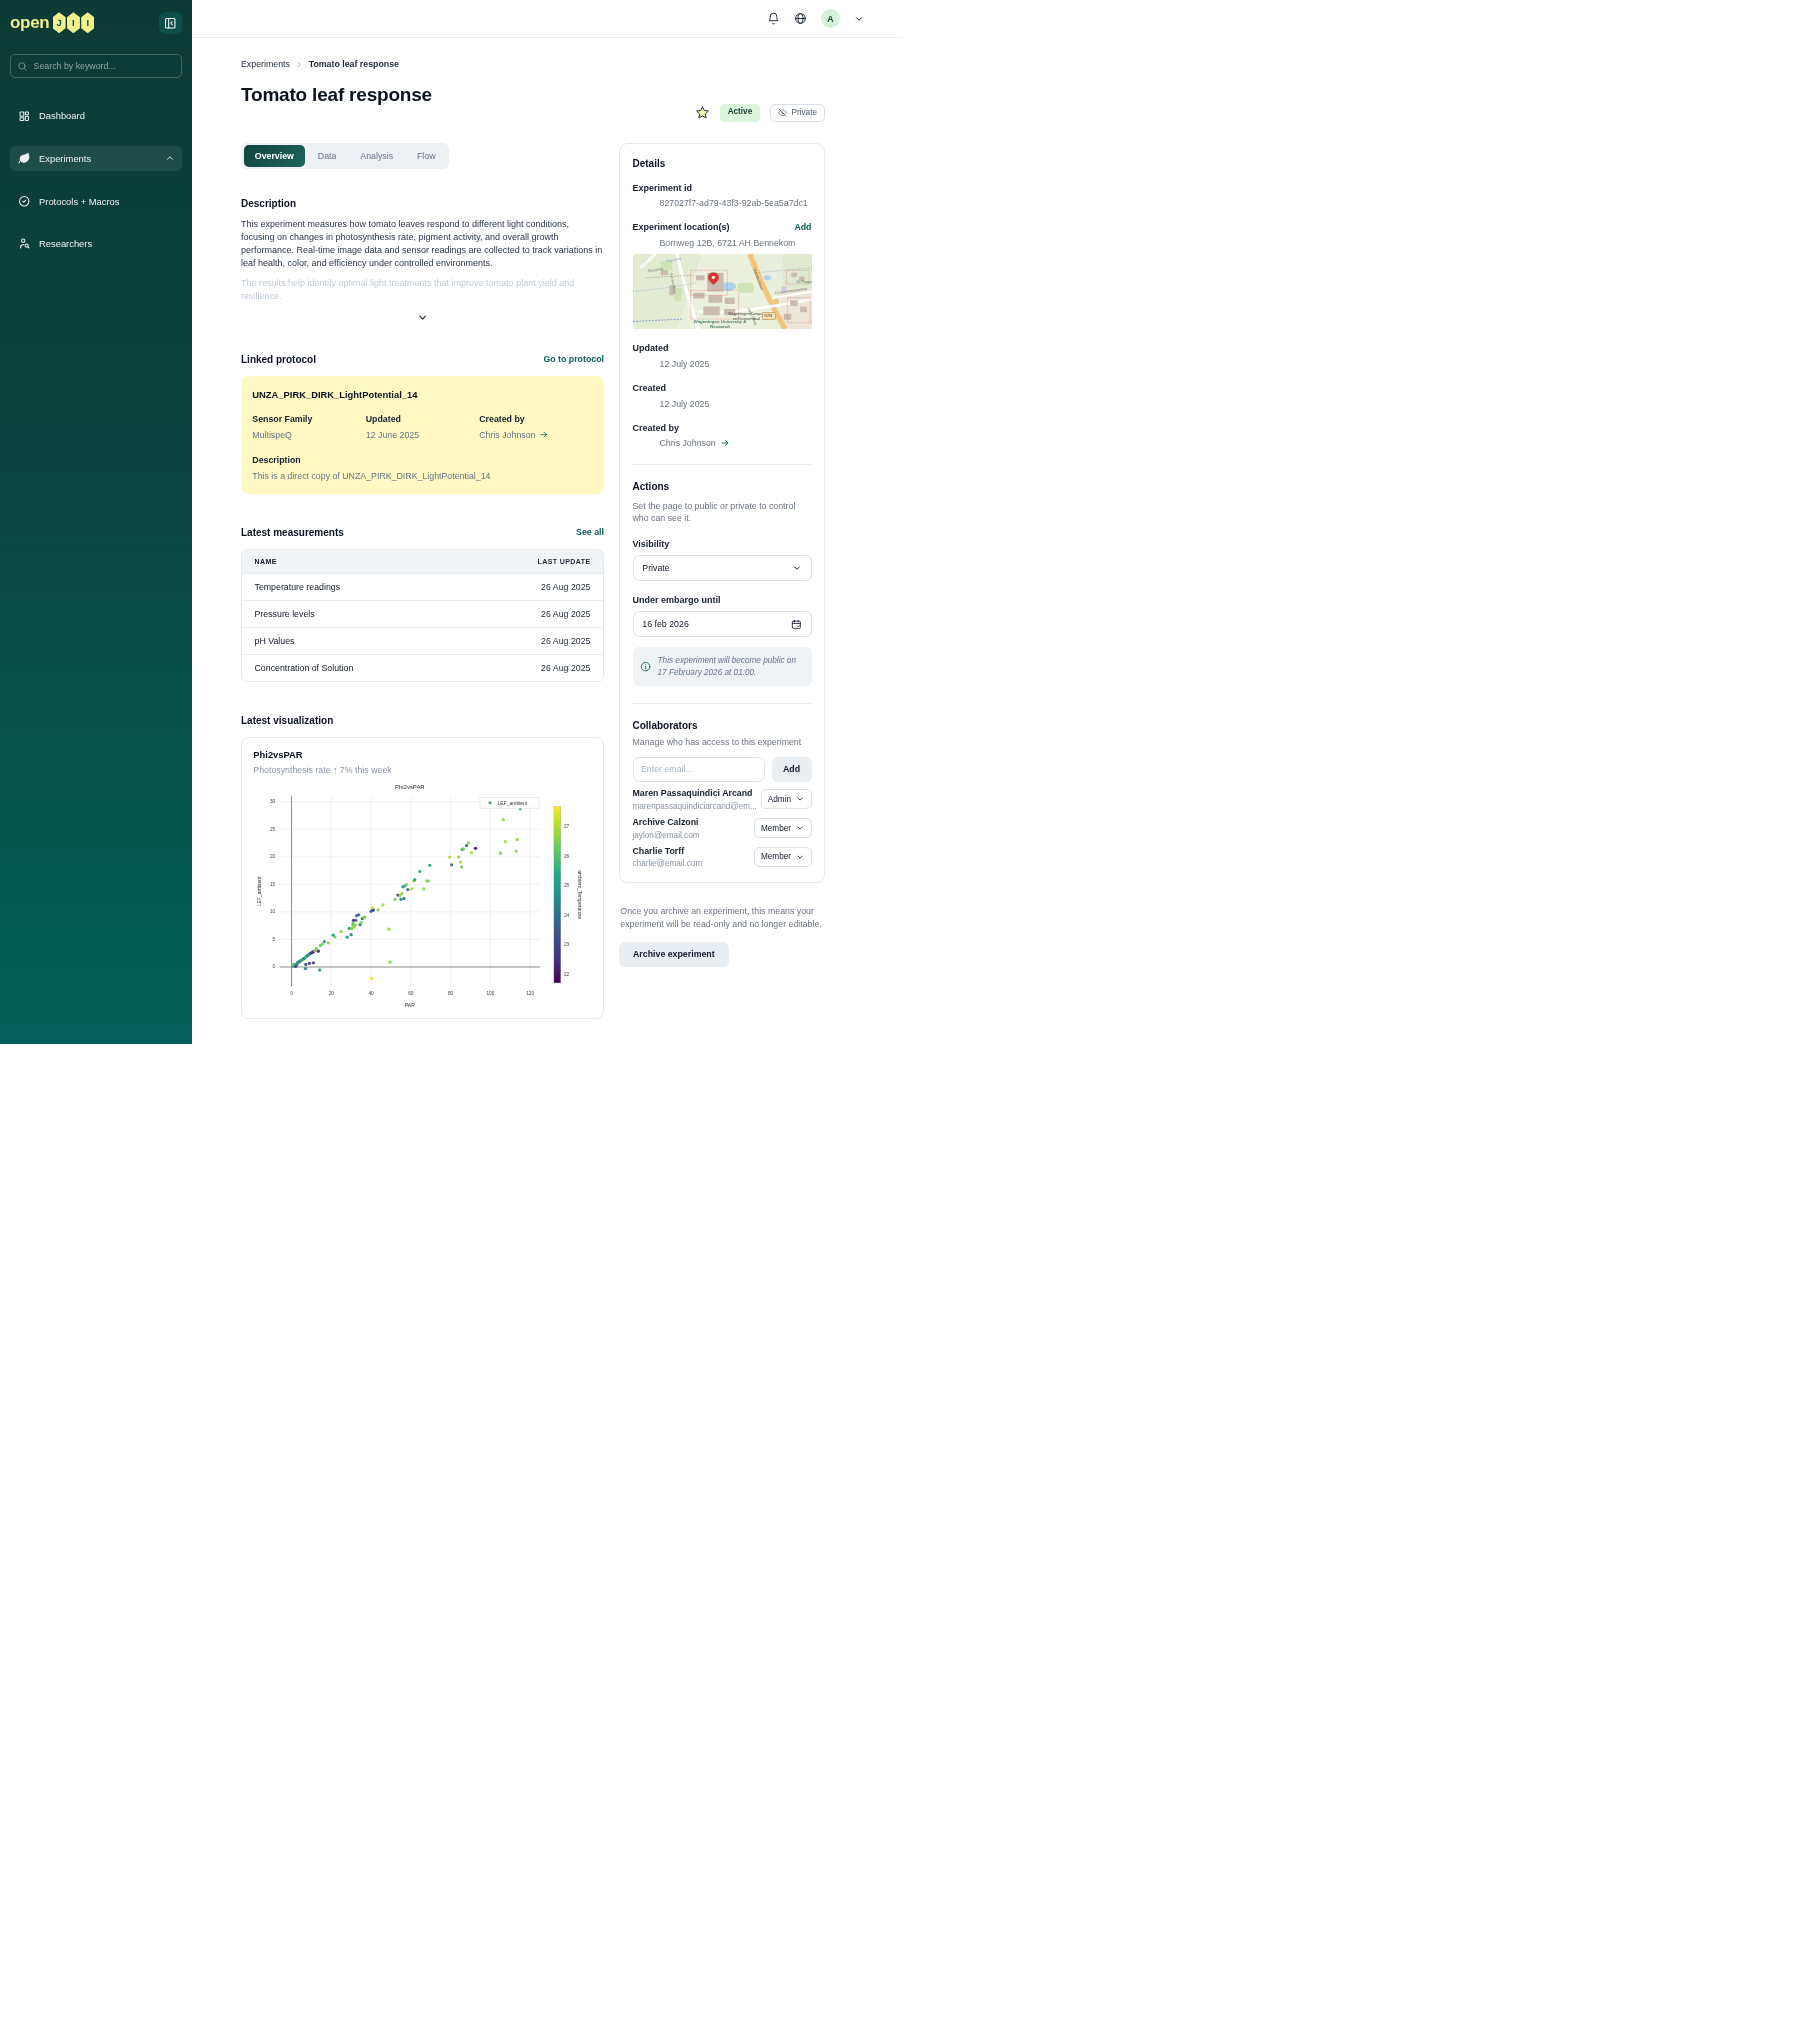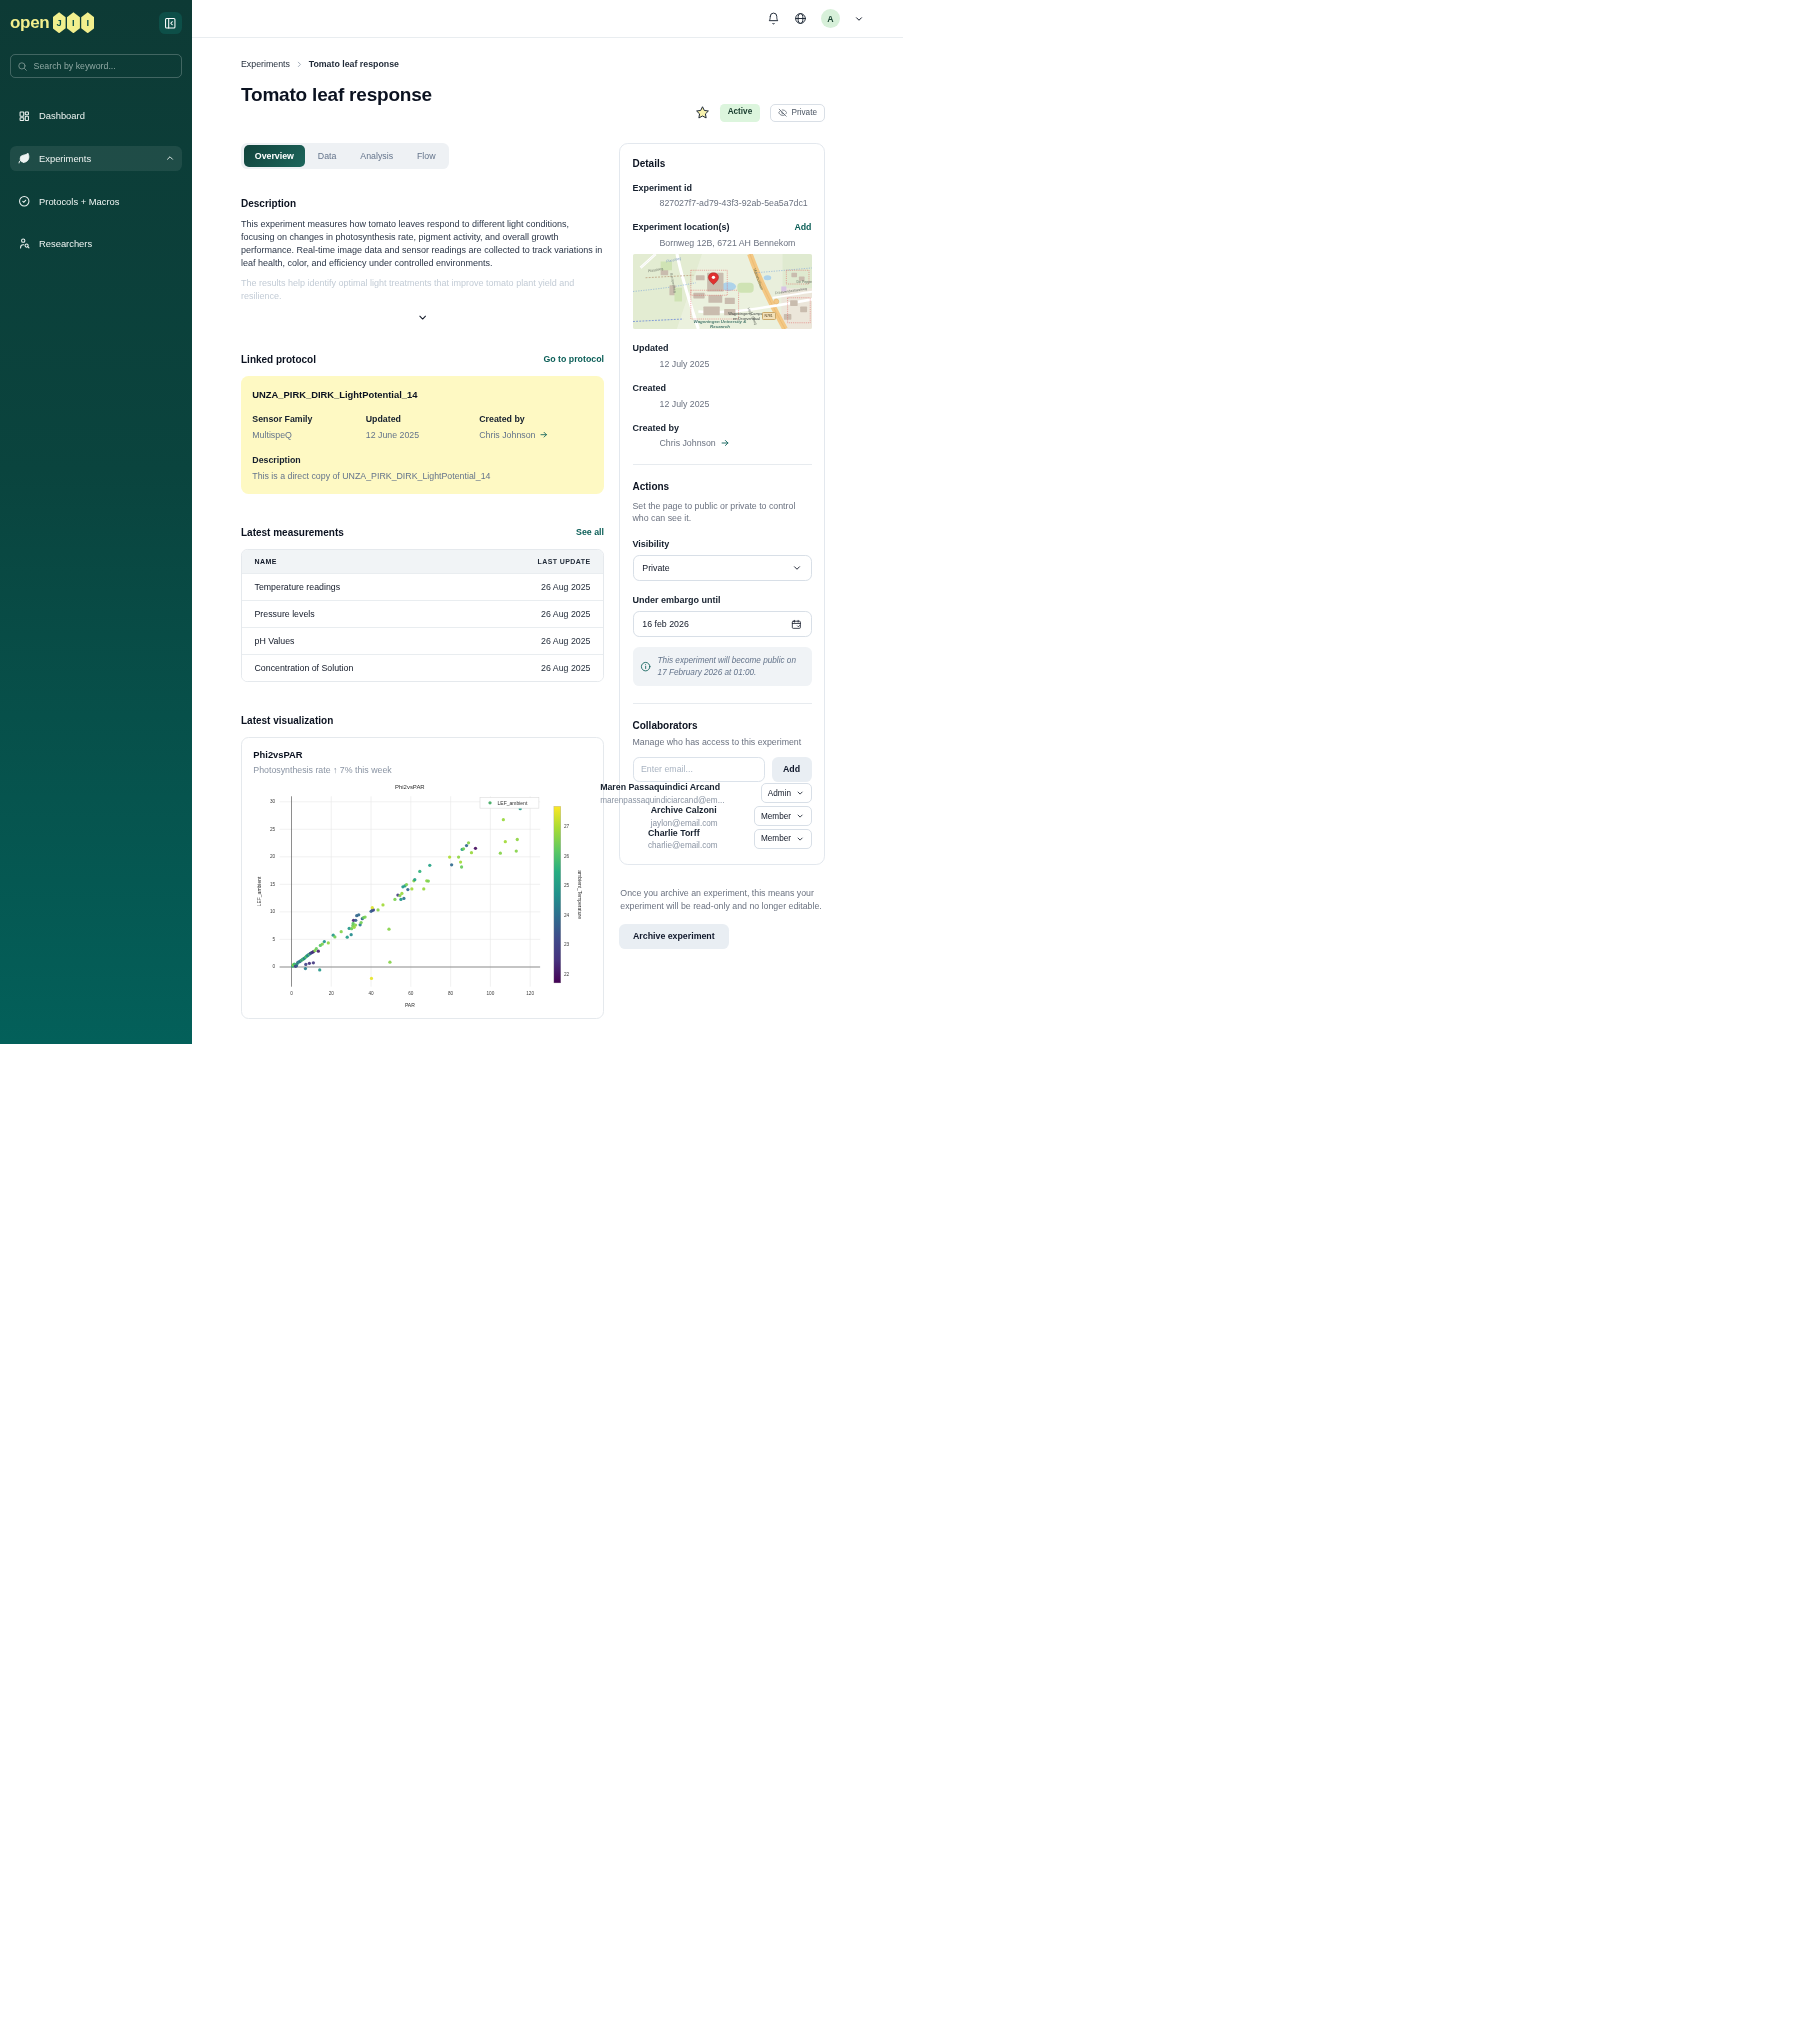--- a/index.html
+++ b/index.html
@@ -93,21 +93,21 @@
   .divider { height:0.6px; background:#e7ebef; margin:16.3px 0 0; }
   .a-desc { font-size:8.8px; color:#6b7280; line-height:12.5px; margin-top:7.5px; }
   .select-box { margin-top:6.3px; height:26px; border:0.6px solid #d8dfe7; border-radius:6.3px; display:flex; align-items:center; justify-content:space-between; padding:0 8.8px; font-size:8.8px; color:#111827; cursor:pointer; background:#fff; }
   .info-box { margin-top:10px; background:#f0f3f6; border-radius:6.3px; padding:7.5px 7.5px; display:flex; gap:6.3px; align-items:flex-start;font-style:italic; }
   .info-text { font-size:8.2px; line-height:12px; color:#64748b; }
   .collab-sub { font-size:8.8px; color:#6b7280; margin-top:6.3px; }
   .collab-addrow { display:flex; gap:6.3px; margin-top:10px; }
   .email-input { flex:1; height:25px; border:0.6px solid #dbe2ea; border-radius:6.3px; padding:0 7.5px; font-size:8.8px; color:#111827; font-family:"Liberation Sans",sans-serif; }
   .email-input::placeholder { color:#a9b4c2; }
   .add-btn { width:40px; height:25px; border:none; border-radius:6.3px; background:#e9eef3; font-size:8.8px; font-weight:700; color:#0f172a; cursor:pointer; font-family:"Liberation Sans",sans-serif; }
-  .person { display:flex; align-items:center; justify-content:flex-end; margin-top:0;gap:36px; }
+  .person { display:flex; align-items:center; justify-content:space-between; margin-top:6px; }
   .p-name { font-size:8.8px; font-weight:600; color:#16202e; }
   .p-email { font-size:8.2px; color:#8a94a3; margin-top:3.8px; }
   .role-select { border:0.6px solid #d8dfe7; border-radius:5px; height:20px; display:flex; align-items:center; gap:5px; padding:0 6.3px; font-size:8.2px; font-weight:500; color:#111827; cursor:pointer; }
 
   .archive-note { margin-top:21.3px; font-size:8.8px; line-height:13px; color:#6b7280; padding:0 1.3px; }
   .archive-btn { margin-top:11.3px; height:25px; padding:0 14px; border:none; border-radius:6.3px; background:#e9eef3; color:#0f172a; font-size:8.8px; font-weight:700; cursor:pointer; font-family:"Liberation Sans",sans-serif; }
 
   svg { display:block; }
 </style>
 </head>

